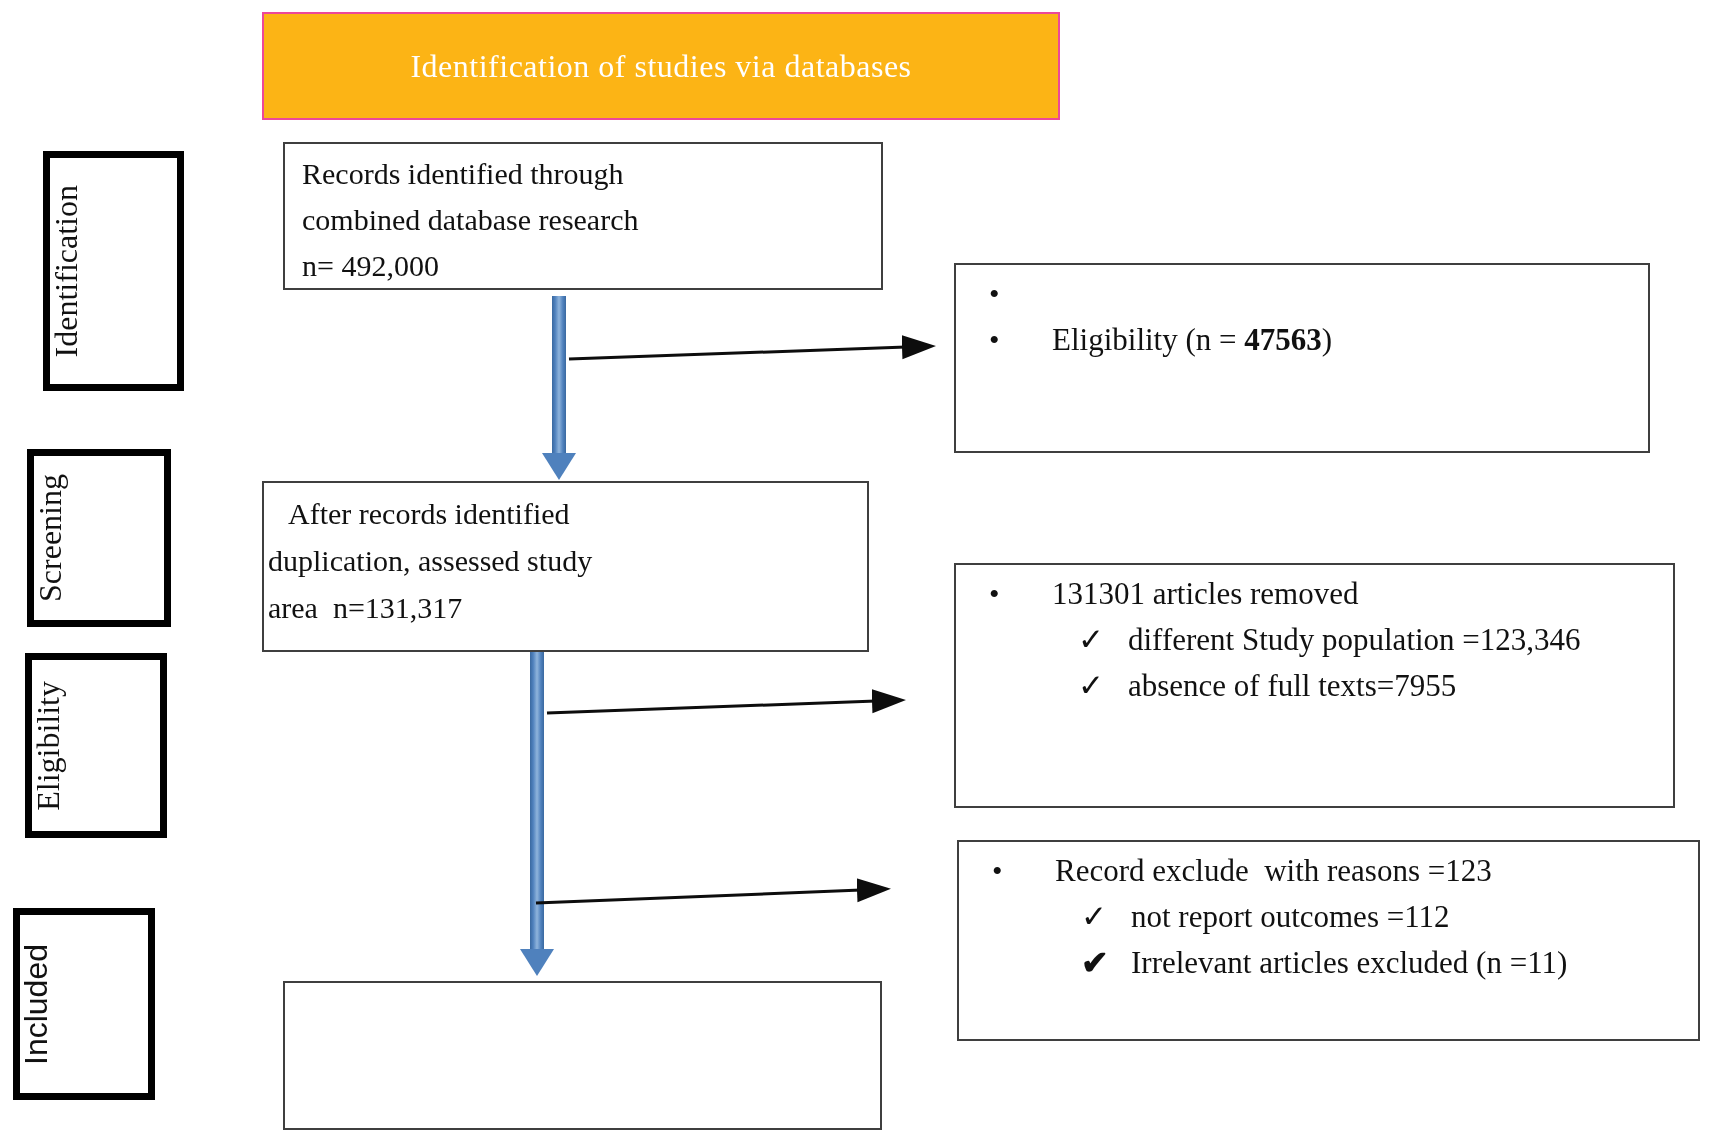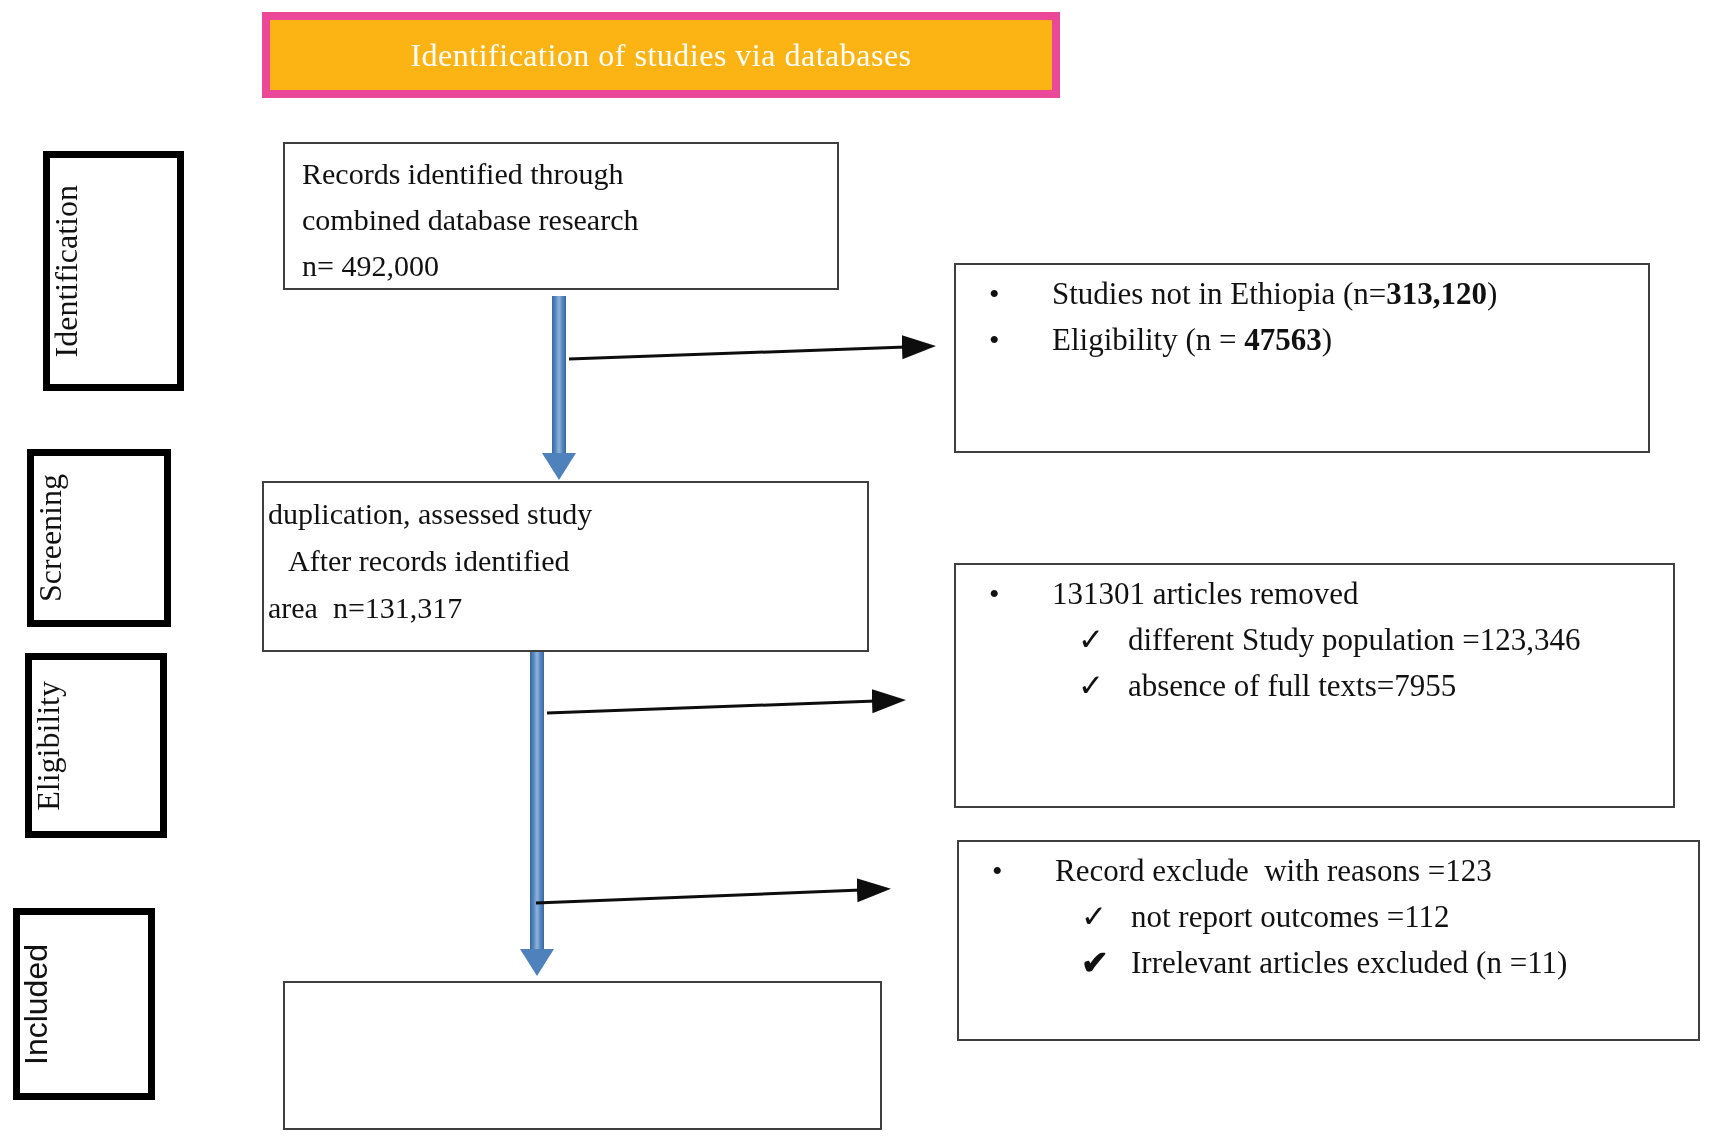--- a/index.html
+++ b/index.html
@@ -7,23 +7,23 @@
     position:relative;
     width:1713px;
     height:1142px;
     background:#ffffff;
     font-family:"Liberation Serif", serif;
     color:#111111;
     overflow:hidden;
   }
   
   .banner{
-    position:absolute; left:262px; top:12px; width:798px; height:86px;
+    position:absolute; left:262px; top:12px; width:798px; height:108px;
     background:#FCB415;
-    border:8px solid #ec4899;
+    border:2px solid #ec4899;
     box-sizing:border-box;
     display:flex; align-items:center; justify-content:center;
   }
   .banner .btitle{
     color:#ffffff; font-size:32px; letter-spacing:.5px;
   }
   
   .stage{
     position:absolute;
     border:7px solid #000000;
@@ -46,21 +46,21 @@
   .sans{font-family:"Liberation Sans", sans-serif;}
   
   .fbox{
     position:absolute;
     border:2px solid #3F3F3F;
     box-sizing:border-box;
     background:#ffffff;
     font-size:30px;
   }
   .fbox .line{white-space:pre-wrap;}
-  .fbox1{left:283px; top:142px; width:556px; height:148px; padding:7px 0 0 17px; line-height:46px;}
+  .fbox1{left:283px; top:142px; width:600px; height:148px; padding:7px 0 0 17px; line-height:46px;}
   .fbox2{left:262px; top:481px; width:607px; height:171px; padding:7px 0 0 4px; line-height:47px;}
   .fbox2 .indent{text-indent:20px;}
   .fbox3{left:283px; top:981px; width:599px; height:149px; padding:12px 0 0 22px; line-height:74px;}
   
   .xbox{
     position:absolute;
     border:2px solid #3F3F3F;
     box-sizing:border-box;
     background:#ffffff;
     font-size:31px;
@@ -120,32 +120,31 @@
     <span class="vtext sans">Included</span>
   </div>
 
   <div class="fbox fbox1">
     <div class="line">Records identified through</div>
     <div class="line">combined database research</div>
     <div class="line">n= 492,000</div>
   </div>
 
   <div class="fbox fbox2">
+    <div class="line indent">After records identified</div>
     <div class="line">duplication, assessed study</div>
-    <div class="line indent">After records identified</div>
     <div class="line">area  n=131,317</div>
   </div>
 
   <div class="fbox fbox3">
   </div>
 
   <div class="xbox xbox1">
     <div class="brow">
       <span class="bmark">•</span>
-      <span class="btext"><span>Studies not in Ethiopia (n=</span><b>313,120</b><span>)</span></span>
     </div>
     <div class="brow">
       <span class="bmark">•</span>
       <span class="btext"><span>Eligibility (n = </span><b>47563</b><span>)</span></span>
     </div>
   </div>
 
   <div class="xbox xbox2">
     <div class="brow">
       <span class="bmark">•</span>

